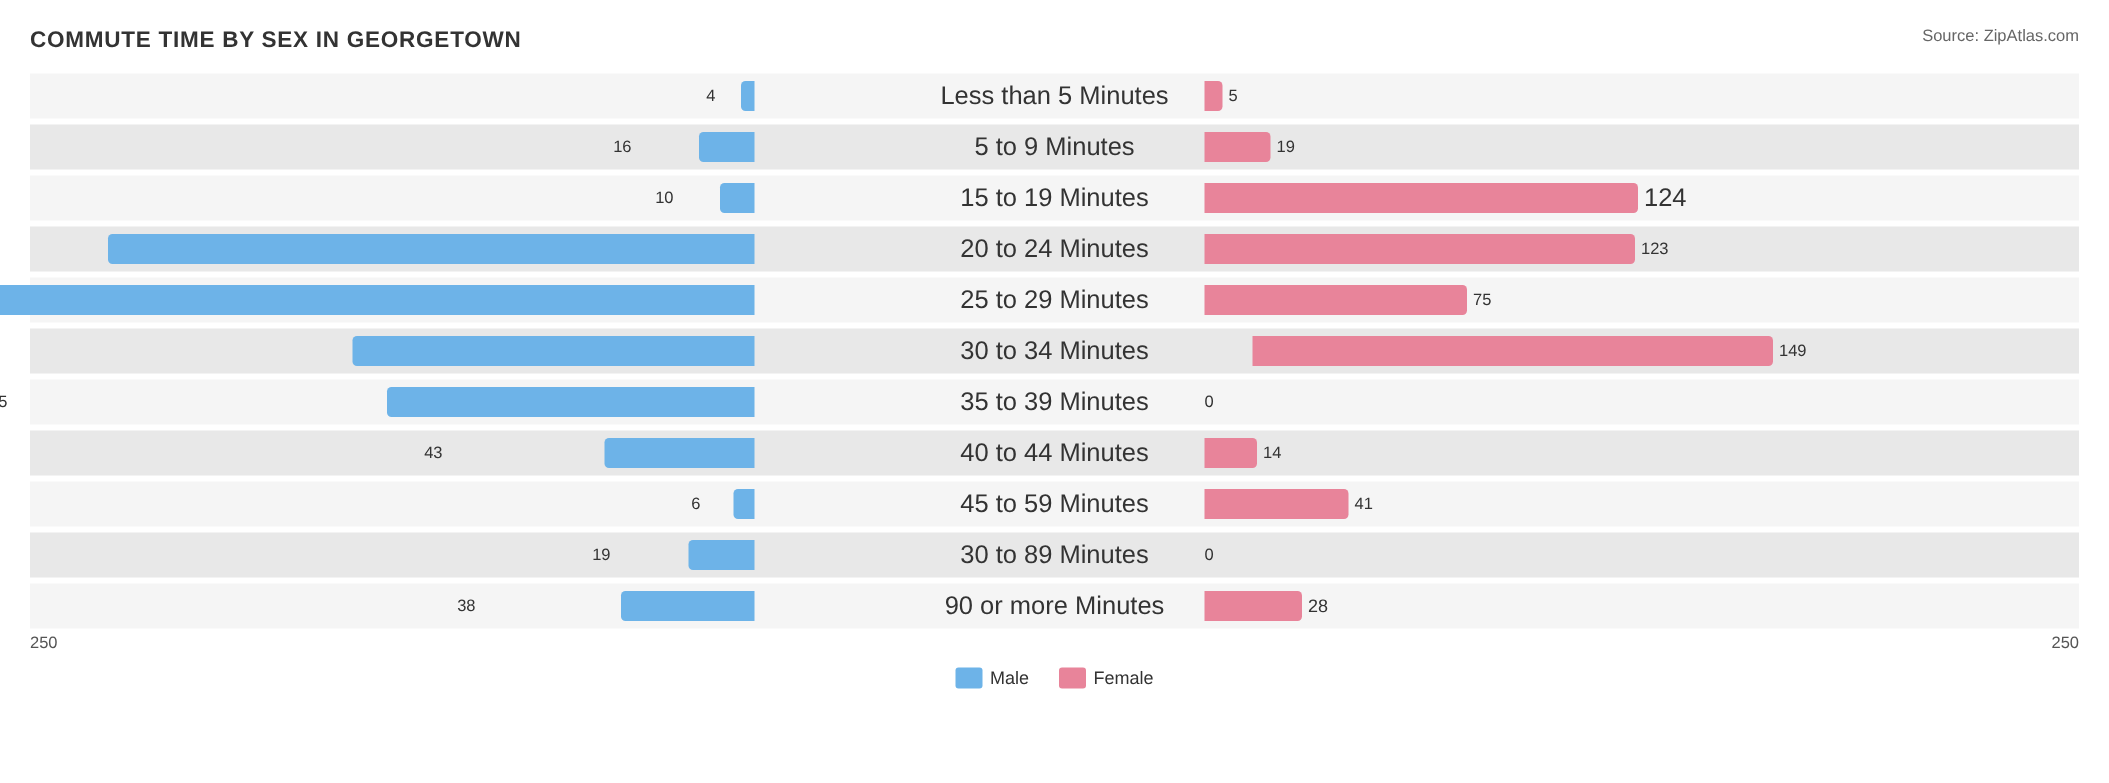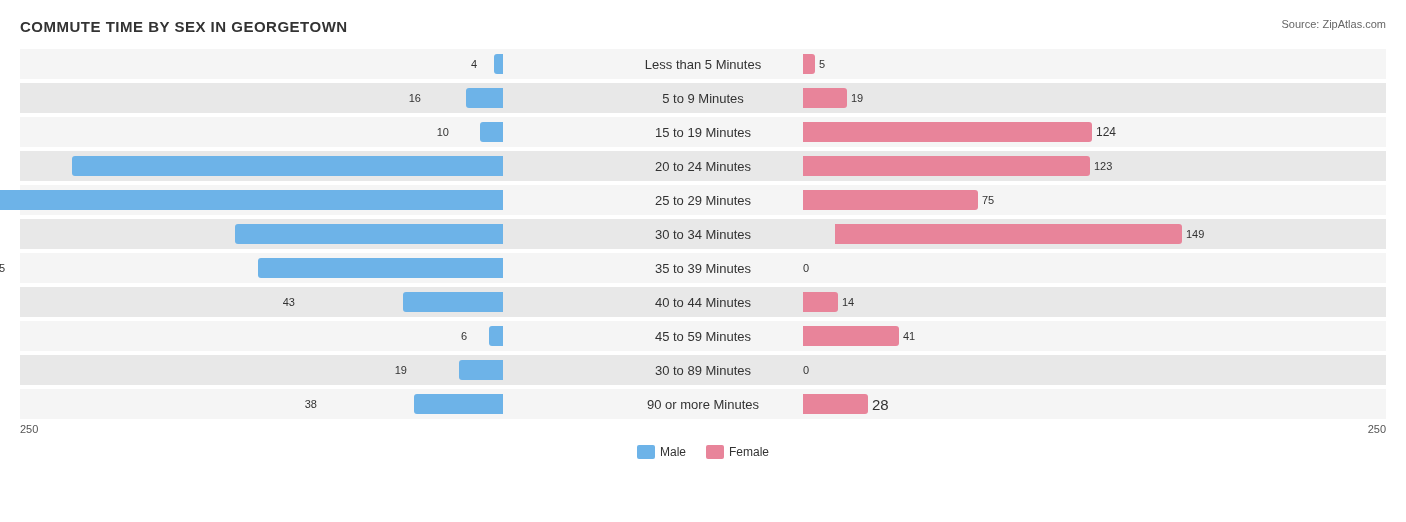--- a/index.html
+++ b/index.html
@@ -47,21 +47,21 @@
     .bar-row:nth-child(even) {
       background: #e8e8e8;
     }
     
     .label-col {
       position: absolute;
       left: 50%;
       transform: translateX(-50%);
       width: 200px;
       text-align: center;
-      font-size: 13px;
+      font-size: 17px;
       color: #333;
       z-index: 10;
       white-space: nowrap;
     }
     
     .male-side {
       position: absolute;
       right: 50%;
       margin-right: 100px; 
       display: flex;
@@ -153,21 +153,21 @@
         <div class="male-side" style="position: absolute; right: calc(50% + 100px); display: flex; align-items: center; justify-content: flex-end; height: 100%;">
           <div style="display: flex; align-items: center; justify-content: flex-end; width: 583px; height: 100%; position: relative;">
             <div class="male-bar" style="width: 23px; height: 20px; background: rgb(109, 179, 232); border-radius: 3px 0px 0px 3px;"></div>
             <span style="font-size: 11px; color: rgb(51, 51, 51); white-space: nowrap; margin-right: 27px; position: absolute; right: 23px; padding-right: 4px;">10</span>
           </div>
         </div>
         <div class="label-col">15 to 19 Minutes</div>
         <div style="position: absolute; left: calc(50% + 100px); display: flex; align-items: center; height: 100%;">
           <div style="display: flex; align-items: center; width: 583px; height: 100%; position: relative;">
             <div class="female-bar" style="width: 289px; height: 20px; background: rgb(232, 132, 154); border-radius: 0px 3px 3px 0px;"></div>
-            <span style="font-size: 12px; color: rgb(51, 51, 51); white-space: nowrap; position: absolute; left: 293px;">124</span>
+            <span style="font-size: 17px; color: rgb(51, 51, 51); white-space: nowrap; position: absolute; left: 293px;">124</span>
           </div>
         </div>
       </div>
       <div class="bar-row">
         <div class="male-side" style="position: absolute; right: calc(50% + 100px); display: flex; align-items: center; justify-content: flex-end; height: 100%;">
           <div style="display: flex; align-items: center; justify-content: flex-end; width: 583px; height: 100%; position: relative;">
             <div class="male-bar" style="width: 431px; height: 20px; background: rgb(109, 179, 232); border-radius: 3px 0px 0px 3px;"></div>
           </div>
         </div>
         <div class="label-col">20 to 24 Minutes</div>
@@ -268,21 +268,21 @@
         <div class="male-side" style="position: absolute; right: calc(50% + 100px); display: flex; align-items: center; justify-content: flex-end; height: 100%;">
           <div style="display: flex; align-items: center; justify-content: flex-end; width: 583px; height: 100%; position: relative;">
             <div class="male-bar" style="width: 89px; height: 20px; background: rgb(109, 179, 232); border-radius: 3px 0px 0px 3px;"></div>
             <span style="font-size: 11px; color: rgb(51, 51, 51); white-space: nowrap; margin-right: 93px; position: absolute; right: 89px; padding-right: 4px;">38</span>
           </div>
         </div>
         <div class="label-col">90 or more Minutes</div>
         <div style="position: absolute; left: calc(50% + 100px); display: flex; align-items: center; height: 100%;">
           <div style="display: flex; align-items: center; width: 583px; height: 100%; position: relative;">
             <div class="female-bar" style="width: 65px; height: 20px; background: rgb(232, 132, 154); border-radius: 0px 3px 3px 0px;"></div>
-            <span style="font-size: 15px; color: rgb(51, 51, 51); white-space: nowrap; position: absolute; left: 69px;">28</span>
+            <span style="font-size: 12px; color: rgb(51, 51, 51); white-space: nowrap; position: absolute; left: 69px;">28</span>
           </div>
         </div>
       </div>
     </div>
 
   <div class="axis-row">
     <span>250</span>
     <span>250</span>
   </div>
 

